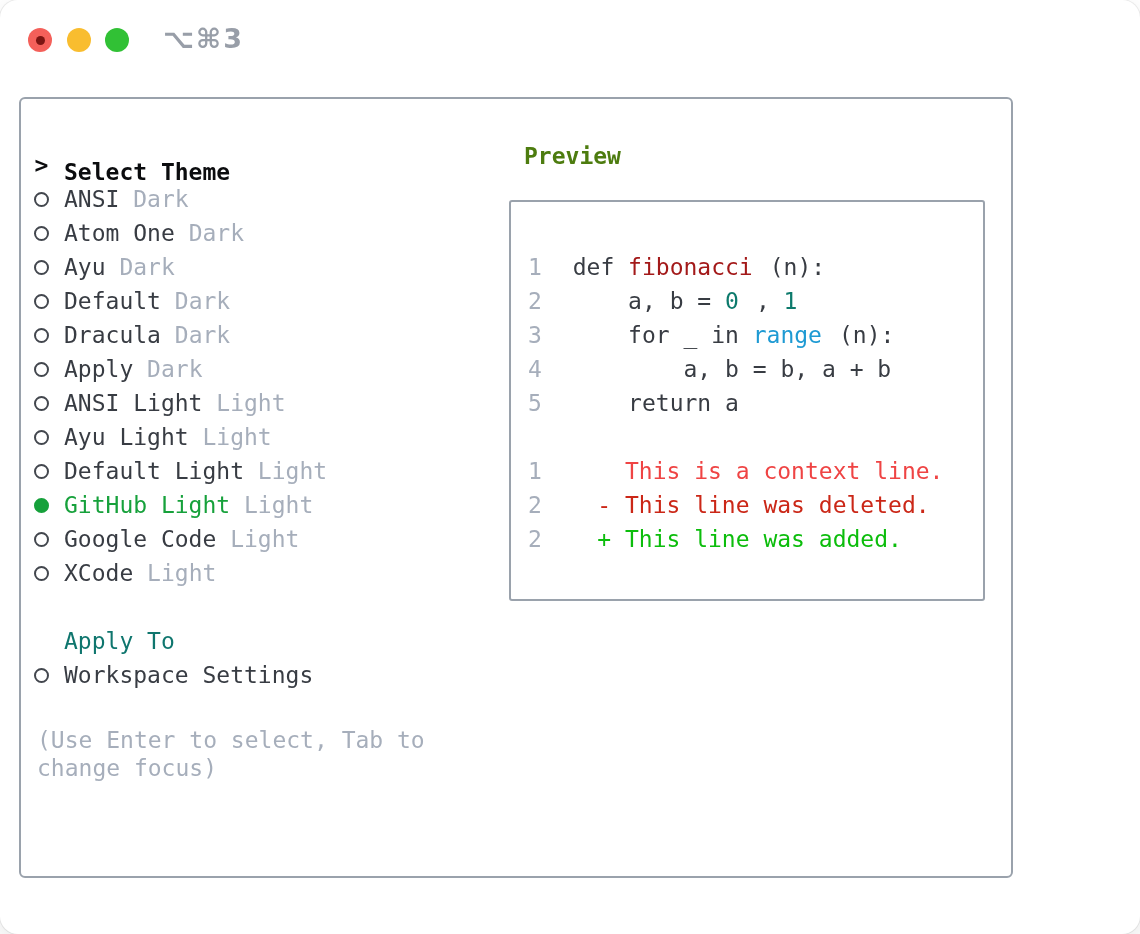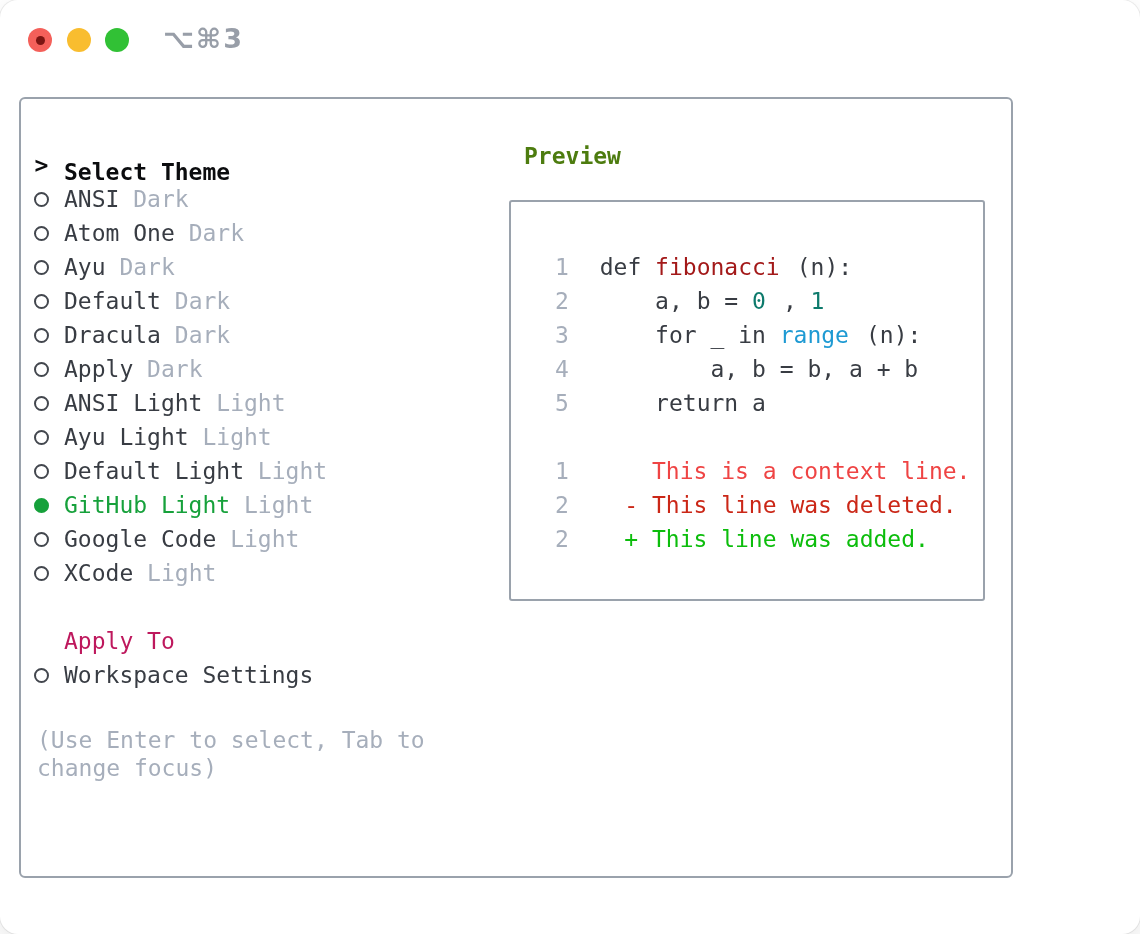--- a/index.html
+++ b/index.html
@@ -21,35 +21,35 @@
                font-size:27px; font-weight:700; color:var(--title-gray,#989ea8); letter-spacing:2px; }
   
   .panel { position:absolute; left:19px; top:97px; width:994px; height:781px; background:#fff;
            border:2px solid var(--border-gray,#9aa2ac); border-radius:6px; }
   .left-col { position:absolute; left:12px; top:49px; font-size:23px; }
   .row { height:34px; display:flex; align-items:center; white-space:pre; }
   .marker { width:17px; margin-right:14px; flex:none; display:flex;
             align-items:center; justify-content:center; }
   .prompt { font-weight:700; color:#0b0c0e; font-size:23px; }
   .header-label { font-weight:700; color:#0b0c0e;margin-top:14px; }
-  .header-label2 { color:#be185d; }
+  .header-label2 { color:#0f766e; }
   .radio { width:15px; height:15px; border:2px solid #43474e; border-radius:50%; }
   .radio.filled { background:var(--selection-green,#16a13b); border-color:var(--selection-green,#16a13b); }
   .opt-name { color:var(--text-dark,#383c43); }
   .option.selected .opt-name { color:var(--selection-green,#16a13b); }
   .opt-variant { color:var(--muted,#a6aebb); white-space:pre; }
   .hint { margin-left:4px; margin-top:34px; width:440px; line-height:28px;
           color:var(--muted,#a6aebb); font-size:23px; }
   
   .preview-header { position:absolute; left:479px; top:40px; height:34px; line-height:34px;
                     font-weight:700; font-size:23px; color:#4d7c0f;margin-left:24px; }
   .preview-box { position:absolute; left:488px; top:101px; width:476px; height:401px;
                  border:2px solid var(--border-gray,#9aa2ac); border-radius:3px; background:#fff; }
   .code { padding:48px 0 0 17px; }
-  .code-line { height:34px; line-height:34px; font-size:23px; white-space:pre;margin-left:27px; }
+  .code-line { height:34px; line-height:34px; font-size:23px; white-space:pre; }
   .seg.num     { color:var(--muted,#a6aebb); }
   .seg.code    { color:var(--text-dark,#383c43); }
   .seg.func    { color:var(--function-red,#a31919); }
   .seg.number  { color:var(--number-teal,#0d7a6c); }
   .seg.builtin { color:var(--builtin-blue,#1e9ad3); }
   .seg.context { color:#ef4444; }
   .seg.deleted { color:var(--deleted-red,#cb2717); }
   .seg.added   { color:var(--added-green,#0cbd0c); }
 </style>
 </head>

